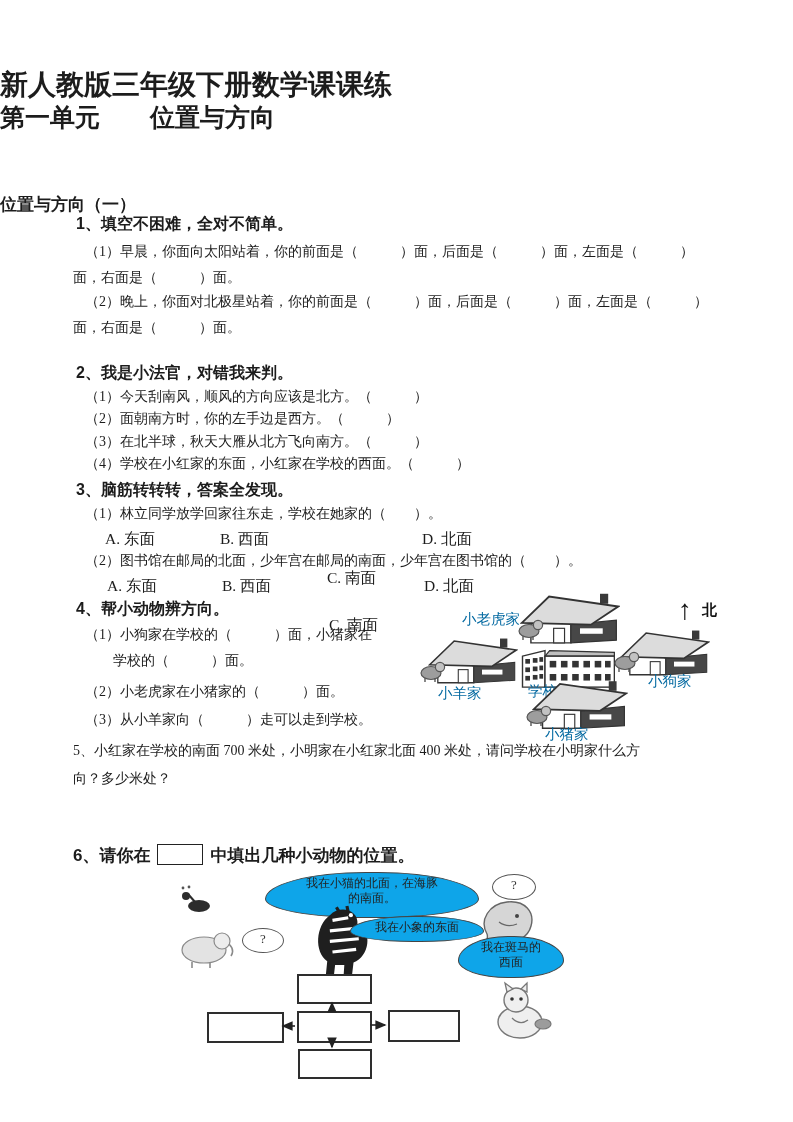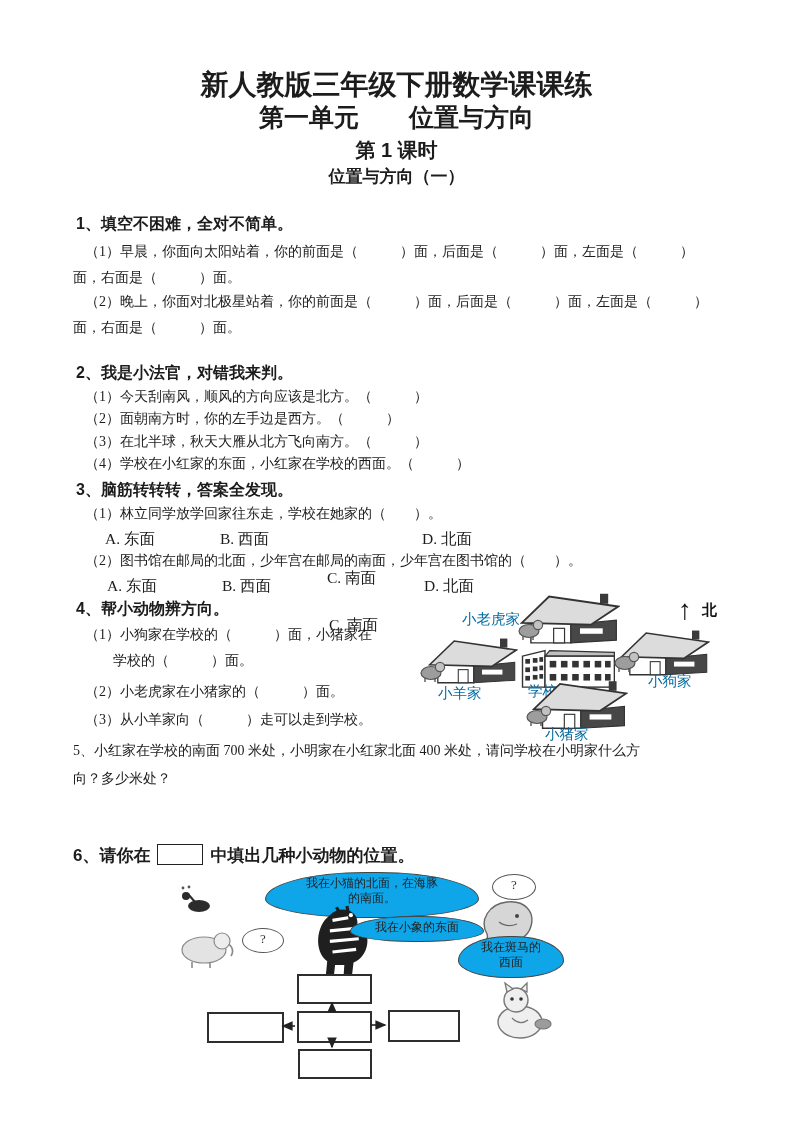--- a/index.html
+++ b/index.html
@@ -1,23 +1,23 @@
 <!DOCTYPE html>
 <html><head>
 <meta charset="utf-8">
 <style>
   html,body { margin:0; padding:0; background:#ffffff; }
   .page { position:relative; width:793px; height:1122px; background:#fff;
           font-family:"Liberation Serif", serif; color:#1c1c1c; overflow:hidden; }
   .t { position:absolute; white-space:nowrap; }
-  .center { left:0; width:793px; text-align:center; }
+  .center { left:0; width:793px; }
   .h1 { font-family:"Liberation Sans", sans-serif; font-weight:bold; font-size:28px; }
   .h2 { font-family:"Liberation Sans", sans-serif; font-weight:bold; font-size:25px; }
   .h3 { font-family:"Liberation Sans", sans-serif; font-weight:bold; font-size:20px; }
-  .h4 { font-family:Liberation Mono, monospace; font-weight:bold; font-size:17px; }
+  .h4 { font-family:Liberation Mono, monospace; font-weight:bold; font-size:17px;margin-top:28px; }
   .sec { font-family:"Liberation Sans", sans-serif; font-weight:bold; font-size:16px; }
   .bd  { font-size:14px; }
   .opts { position:absolute; display:flex; font-size:15.5px; }
   .opts span { display:inline-block; }
   .opts span:nth-child(1){ width:115px; }
   .opts span:nth-child(2){ width:107px; }
   .opts span:nth-child(3){ width:95px;margin-top:39px; }
   .fig { position:absolute; }
   .figlabel { position:absolute; font-size:14.5px; color:#0369a1; white-space:nowrap; }
   .north-glyph { position:absolute; font-size:28px; font-weight:bold; color:#111; line-height:1; }
@@ -79,21 +79,20 @@
         <ellipse cx="11" cy="13" rx="10" ry="6.5" fill="#9d9d9d" stroke="#555" stroke-width="1.2"></ellipse>
         <circle cx="20" cy="7" r="4.6" fill="#c2c2c2" stroke="#555" stroke-width="1.2"></circle>
         <line x1="5" y1="18" x2="5" y2="22" stroke="#555" stroke-width="1.4"></line>
         <line x1="15" y1="18" x2="15" y2="22" stroke="#555" stroke-width="1.4"></line>
       </g>
     </defs>
   </svg>
 
   <div class="t center h1" style="top:66px">新人教版三年级下册数学课课练</div>
   <div class="t center h2" style="top:101px">第一单元　　位置与方向</div>
-  <div class="t center h3" style="top:137px">第 1 课时</div>
   <div class="t center h4" style="top:165px">位置与方向（一）</div>
 
   <div class="t sec" style="left:76px;top:214px">1、填空不困难，全对不简单。</div>
   <div class="t bd" style="left:85px;top:243px">（1）早晨，你面向太阳站着，你的前面是（　　　）面，后面是（　　　）面，左面是（　　　）</div>
   <div class="t bd" style="left:73px;top:269px">面，右面是（　　　）面。</div>
   <div class="t bd" style="left:85px;top:293px">（2）晚上，你面对北极星站着，你的前面是（　　　）面，后面是（　　　）面，左面是（　　　）</div>
   <div class="t bd" style="left:73px;top:319px">面，右面是（　　　）面。</div>
 
   <div class="t sec" style="left:76px;top:363px">2、我是小法官，对错我来判。</div>
   <div class="t bd" style="left:85px;top:388px">（1）今天刮南风，顺风的方向应该是北方。（　　　）</div>

